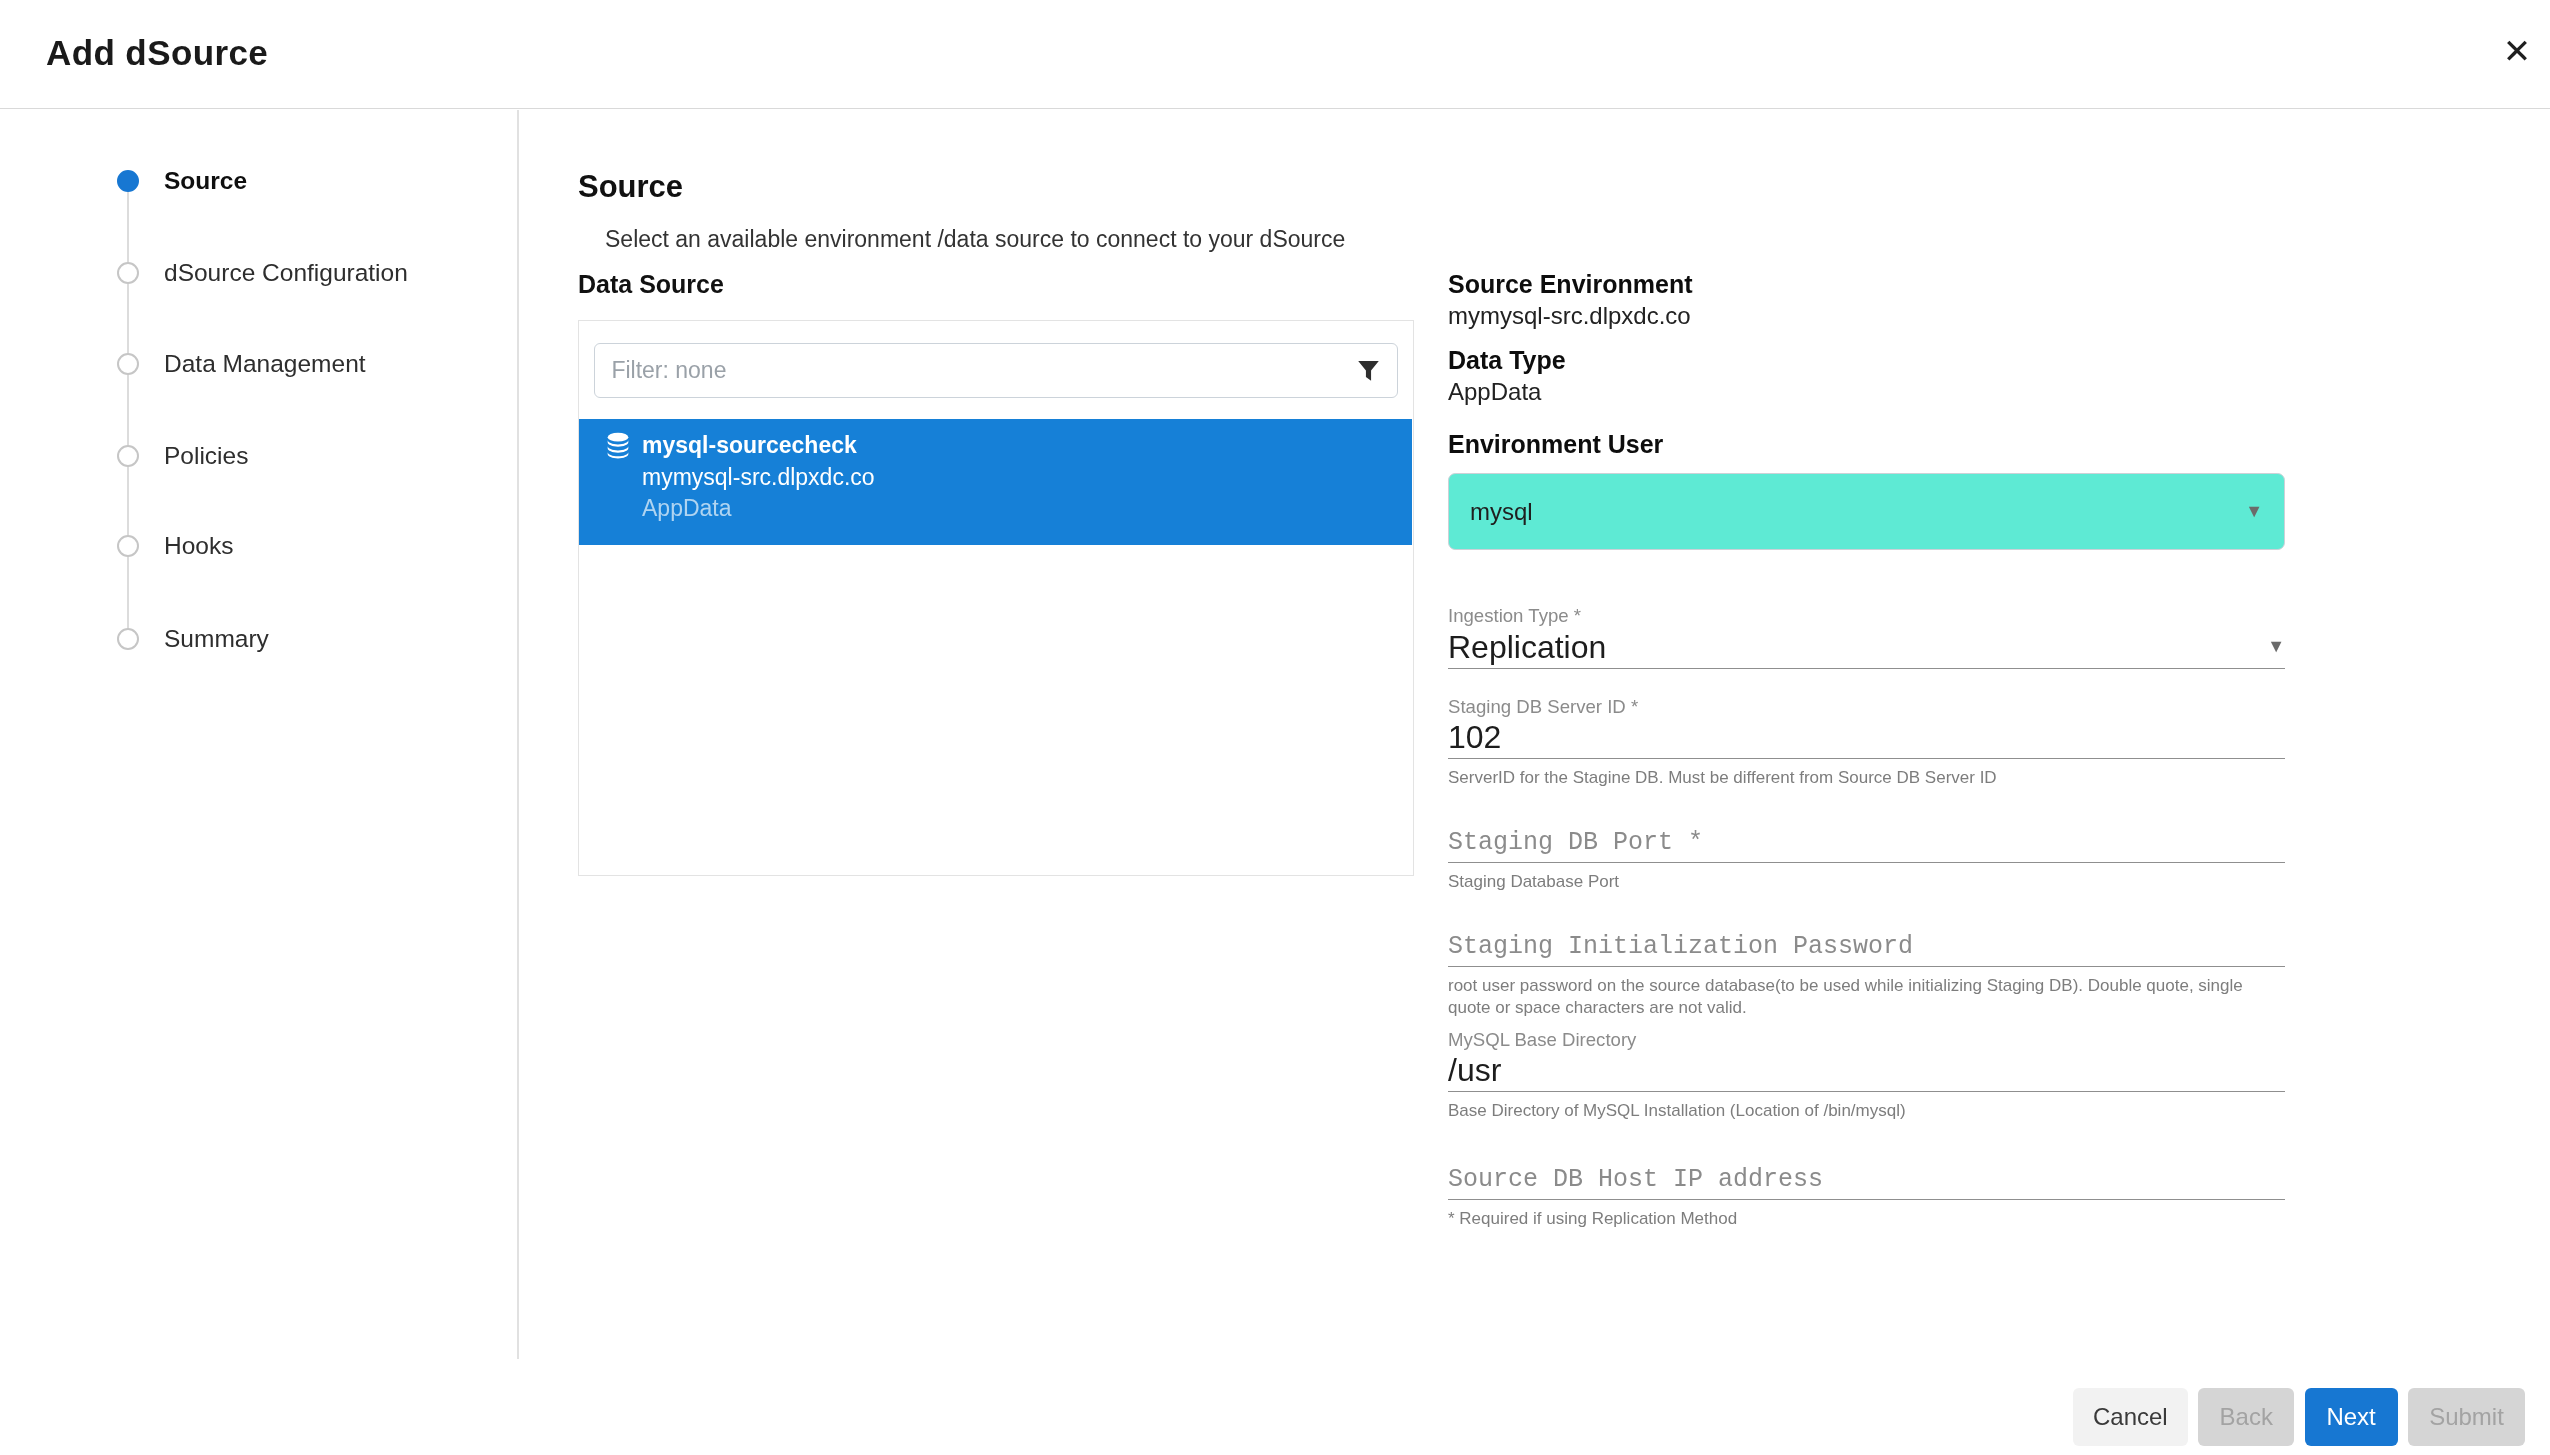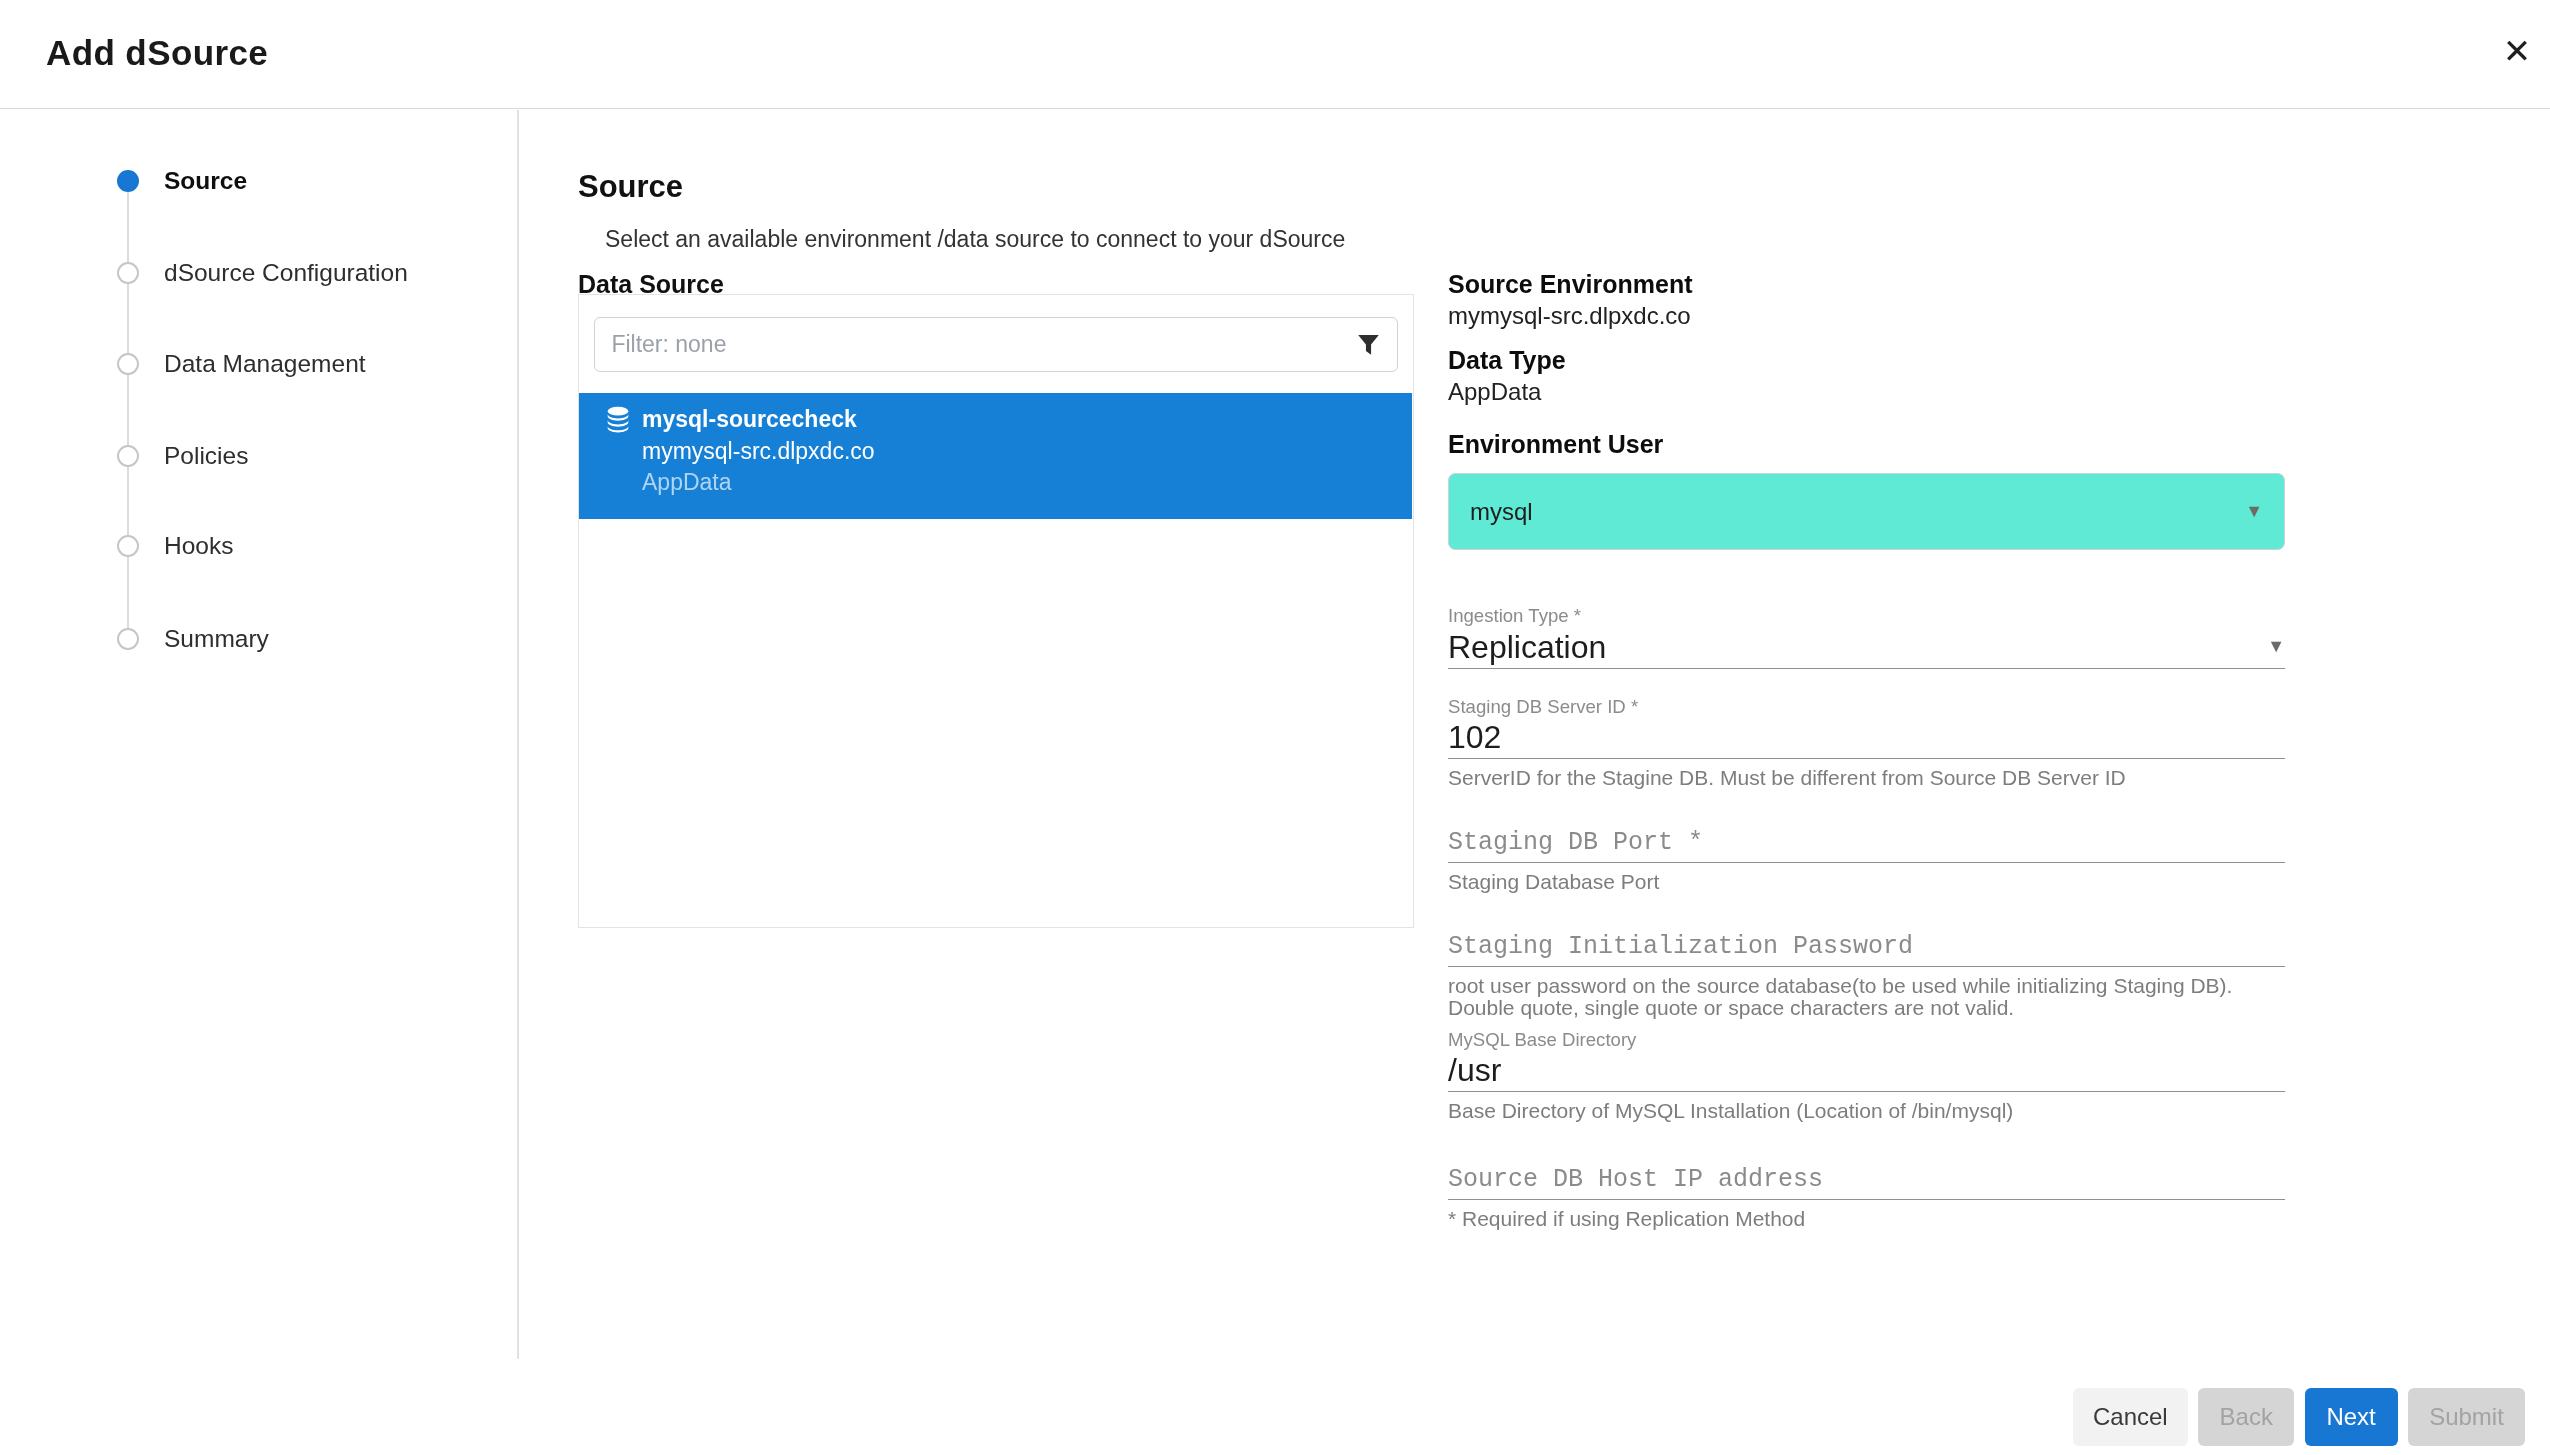--- a/index.html
+++ b/index.html
@@ -29,21 +29,21 @@
   .step-label { margin-left:25px; font-size:24.5px; color:#2e2e2e; white-space:nowrap; }
   .step.active .step-label { font-weight:700; color:#0f0f0f; }
 
   
   .heading { position:absolute; left:578px; top:167px; font-size:31px;
     font-weight:700; line-height:39px; color:#111; }
   .subtitle { position:absolute; left:605px; top:226px; font-size:23px;
     line-height:27px; color:#333; }
   .ds-label { position:absolute; left:578px; top:269px; font-size:25px;
     font-weight:700; line-height:30px; color:#111; }
-  .panel { position:absolute; left:578px; top:294px; width:836px; height:634px;
+  .panel { position:absolute; left:578px; top:320px; width:836px; height:556px;
     border:1.5px solid #e3e3e3; background:#fff; }
   .filter-box { position:absolute; left:15px; top:22px; width:804px; height:55px;
     border:1.5px solid #ccd3da; border-radius:6px; display:flex; align-items:center;
     padding:0 16.4px; background:#fff; }
   .filter-input { flex:1; border:none; outline:none; font-size:23px;
     font-family:inherit; color:#333; background:transparent; }
   .filter-input::placeholder { color:#9aa1a8; opacity:1; }
   .funnel { width:25px; height:25px; flex:0 0 auto; }
   .src-item { position:absolute; left:0; top:98px; width:833px; height:126px;
     background:#1680d7; color:#fff; padding:10.4px 0 0 27px; cursor:pointer; }
@@ -67,21 +67,21 @@
 
   .field { width:837px; }
   .f-label-small { font-size:18.6px; line-height:22px; color:#8b8b8b; }
   .f-value-row { display:flex; align-items:center; justify-content:space-between;
     margin-top:4.5px; padding-bottom:6px; border-bottom:1.5px solid #8f8f8f;
     min-height:30px; cursor:text; }
   .f-value { font-size:32px; line-height:30px; color:#1d1d1d; }
   .f-rest-row { display:flex; align-items:center; justify-content:space-between;
     padding-bottom:4.5px; border-bottom:1.5px solid #8f8f8f; min-height:30px; cursor:text; }
   .f-rest-label { font-size:25px; line-height:30px; color:#8b8b8b;font-family:Liberation Mono, monospace; }
-  .f-helper { margin-top:7.4px; font-size:21px; line-height:22px; color:#7d7d7d; }
+  .f-helper { margin-top:7.4px; font-size:17px; line-height:22px; color:#7d7d7d; }
   .mt74 { margin-top:55px; } .mt36 { margin-top:27px; } .mt52 { margin-top:39px; }
   .mt14 { margin-top:10.4px; } .mt58 { margin-top:43px; }
 
   
   .footer { position:absolute; right:25px; bottom:10.4px; display:flex; gap:10.4px; }
   .btn { height:58px; border:none; border-radius:6px; font-size:24px;
     font-family:inherit; display:flex; align-items:center; justify-content:center; }
   .btn-cancel { width:115px; background:#f2f2f2; color:#3a3a3a; cursor:pointer; }
   .btn-disabled { background:#d5d5d5; color:#a3a3a3; cursor:default; }
   .btn-back { width:96px; } .btn-submit { width:117px; }

